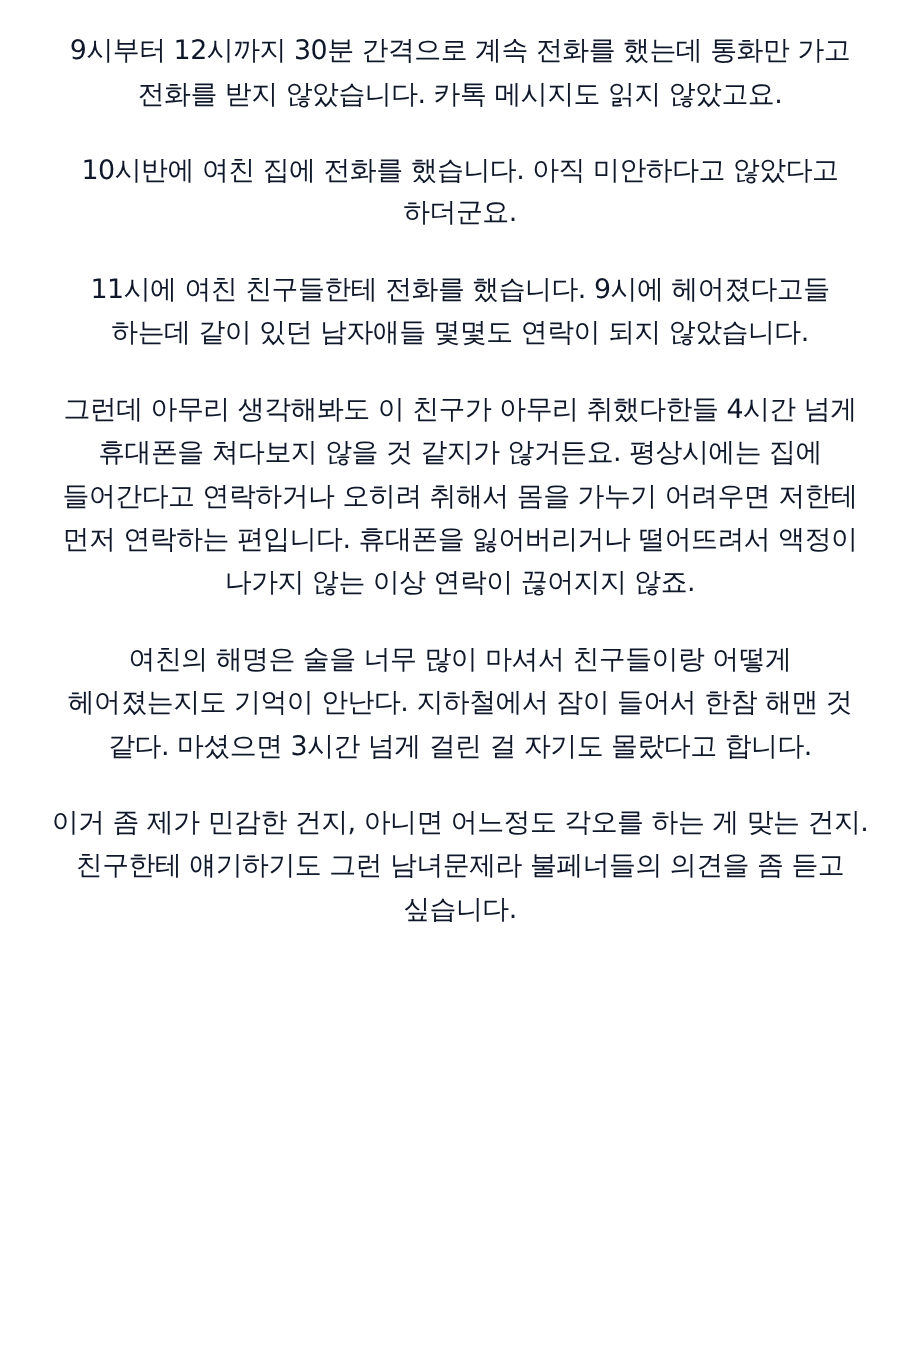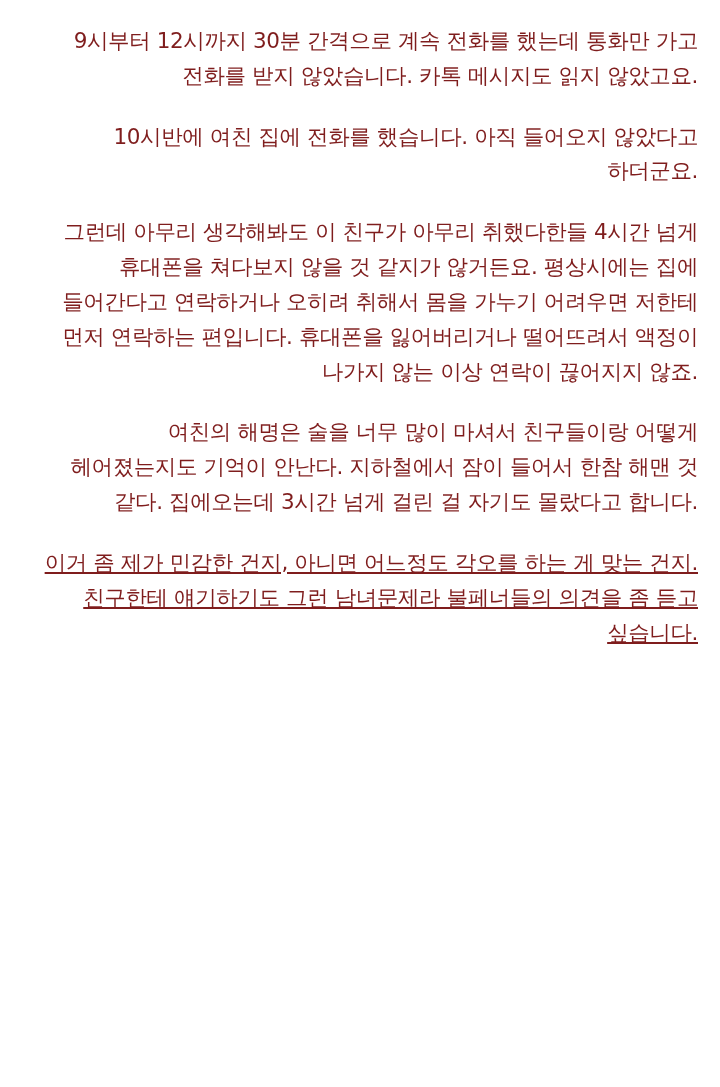--- a/index.html
+++ b/index.html
@@ -19,33 +19,33 @@
     box-sizing: border-box;
     width: 720px;
     min-height: 1087px;
     padding: 24px 22px 18px 22px;
     background: #ffffff;
   }
   .para {
     font-size: 21.5px;
     line-height: 1.62;
     letter-spacing: -0.4px;
-    color: #7f1d1d;
+    color: #0f172a;
     margin: 0 0 26px 16px;
     word-break: keep-all;
-    text-align: right;
+    text-align: center;
     white-space: normal;
   }
   .para:last-child {
     margin-bottom: 0;
-    text-decoration: underline;
   }
 </style>
 </head>
 <body>
 
 <div id="post">
   <p class="para">9시부터 12시까지 30분 간격으로 계속 전화를 했는데 통화만 가고 전화를 받지 않았습니다. 카톡 메시지도 읽지 않았고요.</p>
-  <p class="para">10시반에 여친 집에 전화를 했습니다. 아직 들어오지 않았다고 하더군요.</p>
+  <p class="para">10시반에 여친 집에 전화를 했습니다. 아직 미안하다고 않았다고 하더군요.</p>
+  <p class="para">11시에 여친 친구들한테 전화를 했습니다. 9시에 헤어졌다고들 하는데 같이 있던 남자애들 몇몇도 연락이 되지 않았습니다.</p>
   <p class="para">그런데 아무리 생각해봐도 이 친구가 아무리 취했다한들 4시간 넘게 휴대폰을 쳐다보지 않을 것 같지가 않거든요. 평상시에는 집에 들어간다고 연락하거나 오히려 취해서 몸을 가누기 어려우면 저한테 먼저 연락하는 편입니다. 휴대폰을 잃어버리거나 떨어뜨려서 액정이 나가지 않는 이상 연락이 끊어지지 않죠.</p>
-  <p class="para">여친의 해명은 술을 너무 많이 마셔서 친구들이랑 어떻게 헤어졌는지도 기억이 안난다. 지하철에서 잠이 들어서 한참 해맨 것 같다. 집에오는데 3시간 넘게 걸린 걸 자기도 몰랐다고 합니다.</p>
+  <p class="para">여친의 해명은 술을 너무 많이 마셔서 친구들이랑 어떻게 헤어졌는지도 기억이 안난다. 지하철에서 잠이 들어서 한참 해맨 것 같다. 마셨으면 3시간 넘게 걸린 걸 자기도 몰랐다고 합니다.</p>
   <p class="para">이거 좀 제가 민감한 건지, 아니면 어느정도 각오를 하는 게 맞는 건지. 친구한테 얘기하기도 그런 남녀문제라 불페너들의 의견을 좀 듣고 싶습니다.</p>
 </div>
 
 </body></html>

